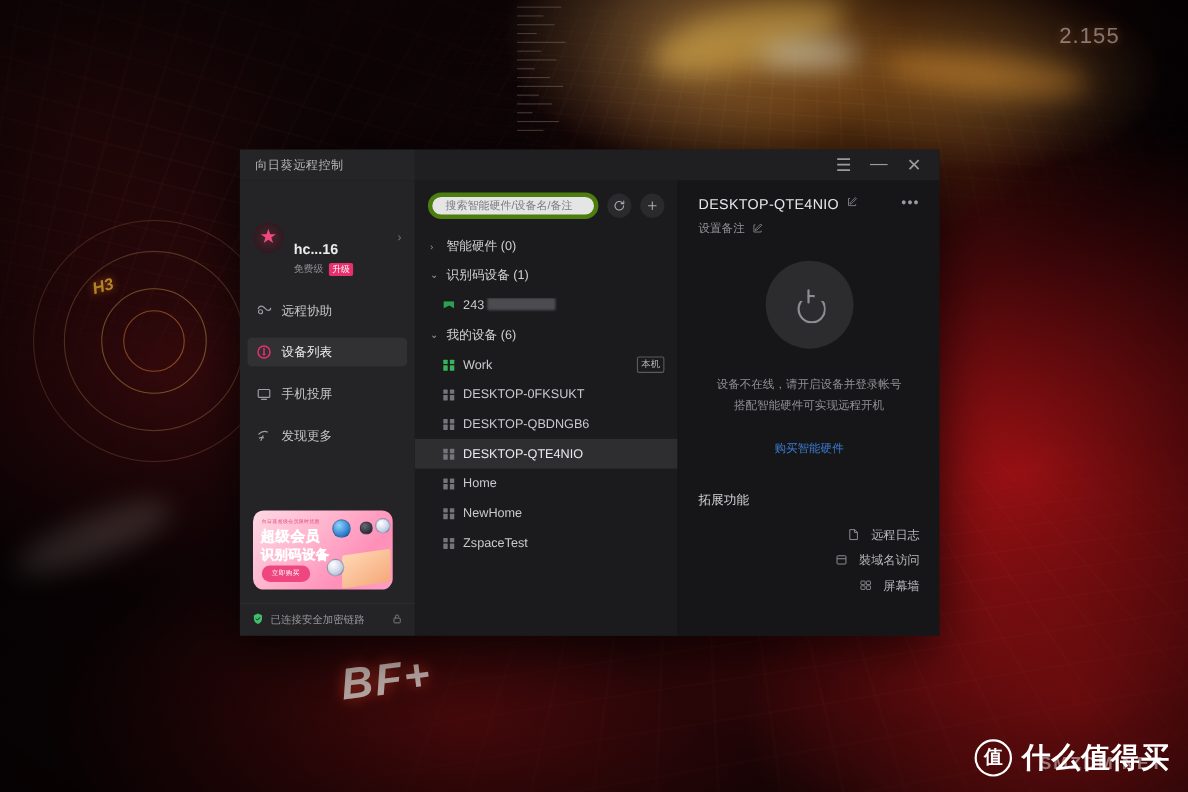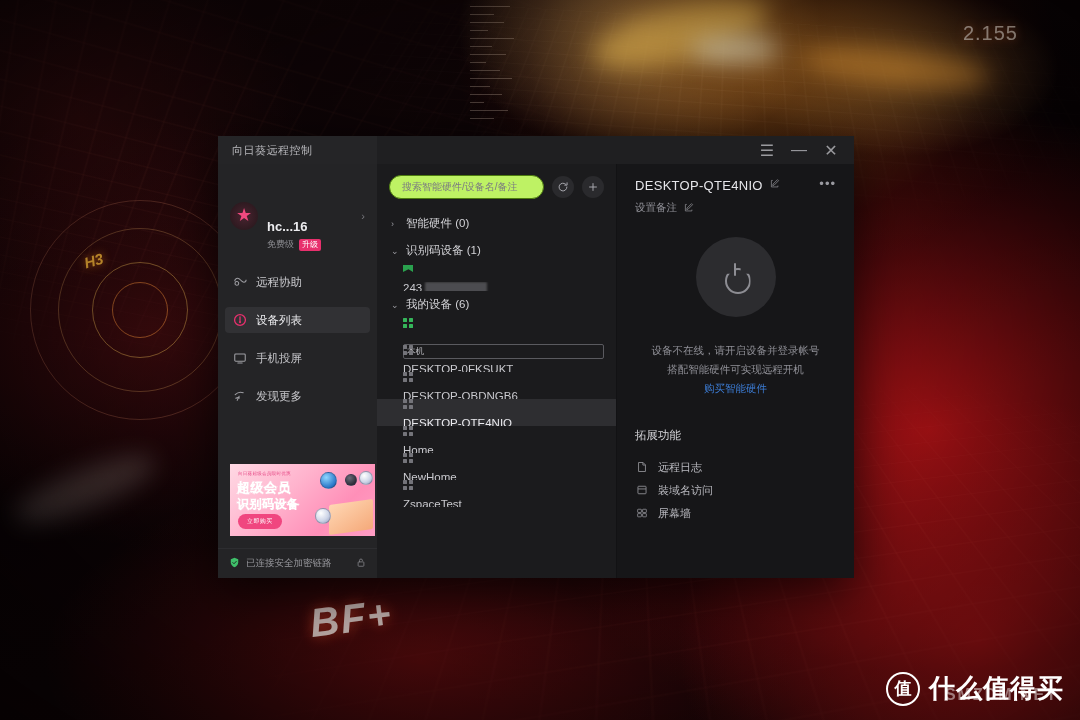--- a/index.html
+++ b/index.html
@@ -170,22 +170,22 @@
   .nav { margin-top:12px; }
   .nav-item {
     height:26px; margin:0 7px 12px 7px; padding:0 8px; border-radius:4px;
     display:flex; align-items:center; gap:9px; font-size:11.5px; color:#c6c6ca;text-align:right;
   }
   .nav-item .nic { width:14px; height:14px; display:flex; align-items:center; justify-content:center; color:#9e9ea3; }
   .nav-item.active { background:#313134; color:#ececef; }
   .nav-item.active .nic { color:#e8306d; }
 
   .promo {
-    position:absolute; left:12px; bottom:42px; width:145px; height:72px;
-    border-radius:0; overflow:hidden;
+    position:absolute; left:12px; bottom:42px; width:127px; height:72px;
+    border-radius:10px; overflow:hidden;
     background:linear-gradient(135deg,#ffd9e4 0%,#ffb3cd 40%,#ff8fb8 72%,#ff9ec5 100%);
   }
   .promo .p-tagline {
     position:absolute; left:8px; top:7px; font-size:4.5px; color:#e64b87;
     letter-spacing:.3px; white-space:nowrap;
   }
   .promo .p-t1 {
     position:absolute; left:7px; top:15px; font-size:13px; font-weight:700;
     color:#e1225f; -webkit-text-stroke:.6px #fff; letter-spacing:.5px;
   }
@@ -221,39 +221,39 @@
   .secfoot .sf-text { font-size:9.5px; color:#97979c; flex:1; }
   .secfoot .lock { color:#8a8a8f; font-size:10px; }
 
   
   .devcol {
     width:240px; flex:0 0 240px; background:#1b1b1d;
     display:flex; flex-direction:column; border-right:1px solid #121214;
   }
   .searchbar { padding:11px 12px 9px 12px; display:flex; align-items:center; gap:8px; }
   .search-input {
-    flex:1; height:24px; border-radius:12px; border:1px solid #4d7c0f;
-    background:#bef264; display:flex; align-items:center; padding:0 12px;
+    flex:1; height:24px; border-radius:12px; border:4px solid #4d7c0f;
+    background:#e5e5e5; display:flex; align-items:center; padding:0 12px;
     font-size:10px; color:#7c7c81;
   }
   .round-btn {
     width:22px; height:22px; border-radius:50%; background:#2a2a2d;
     display:flex; align-items:center; justify-content:center;
     color:#aaaab0; font-size:12px; flex:0 0 22px;
   }
   .dev-scroll { flex:1; overflow:hidden; padding-top:2px; }
 
   .group-head {
     height:27px; display:flex; align-items:center; gap:7px;
     padding:0 14px; font-size:11.5px; color:#d2d2d6;
   }
   .group-head .tw { width:8px; color:#9a9aa0; font-size:9px; }
   .dev-item {
-    height:27px; display:flex; gap:8px;
-    padding:0 12px 0 26px; font-size:11.5px; color:#c9c9ce;flex-direction:column;
+    height:27px; display:flex; align-items:center; gap:8px;
+    padding:0 12px 0 26px; font-size:11.5px; color:#c9c9ce;
   }
   .dev-item.selected { background:#2e2e31; color:#eaeaee; }
   .dev-ic {
     width:10px; height:10px; flex:0 0 10px; display:grid;
     grid-template-columns:1fr 1fr; grid-template-rows:1fr 1fr; gap:1.5px;
   }
   .dev-ic i { background:#74747a; border-radius:.5px; display:block; }
   .dev-ic.online i { background:#35b55a; }
   .dev-ic.flag { display:block; background:transparent; position:relative; }
   .dev-ic.flag:before {
@@ -292,27 +292,27 @@
     clip-path:polygon(0 22%,38% 22%,38% 0,62% 0,62% 22%,100% 22%,100% 100%,0 100%);
   }
   .power-glyph:after {
     content:""; position:absolute; left:12.4px; top:0; width:2.2px; height:13px;
     background:#8d8d93; border-radius:1px;
   }
 
   .offline-msg {
     margin-top:24px; text-align:center; font-size:10.5px; color:#8f8f96; line-height:1.85;
   }
-  .buy-link { margin-top:2px; text-align:center; font-size:10.5px; color:#3c7cd4; }
+  .buy-link { margin-top:21px; text-align:center; font-size:10.5px; color:#3c7cd4; }
 
   .ext-title { margin-top:32px; font-size:11.5px; color:#d6d6da; }
   .ext-list { margin-top:13px; }
   .ext-item {
     display:flex; align-items:center; gap:10px; height:23px;
-    font-size:11px; color:#b9b9bf;
+    font-size:11px; color:#b9b9bf;justify-content:flex-end;
   }
   .ext-item .eic { width:13px; height:13px; flex:0 0 13px; color:#8d8d93; display:flex; align-items:center; justify-content:center; }
 </style>
 </head>
 <body>
 
 <div id="wallpaper">
   <div class="wp-layer wp-base"></div>
   <div class="wp-layer wp-grid-a"></div>
   <div class="wp-layer wp-grid-b"></div>

